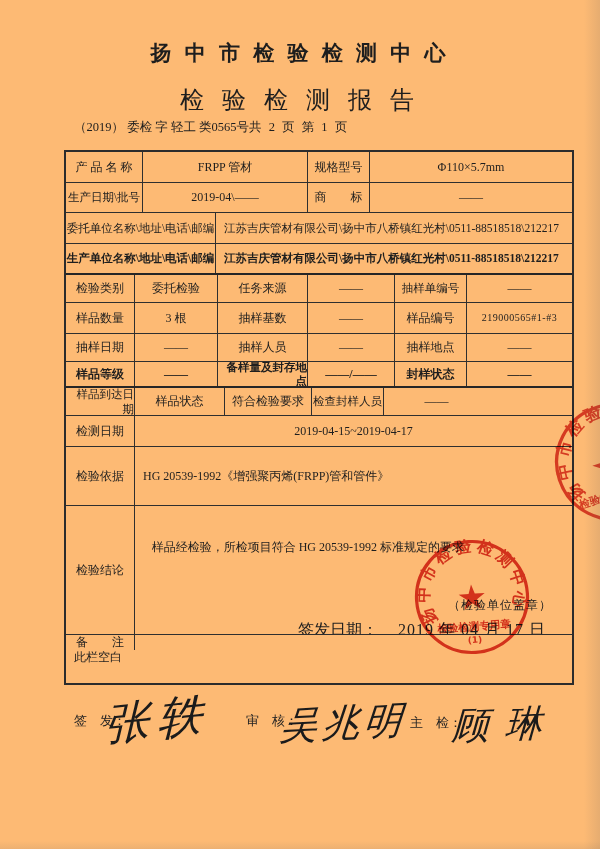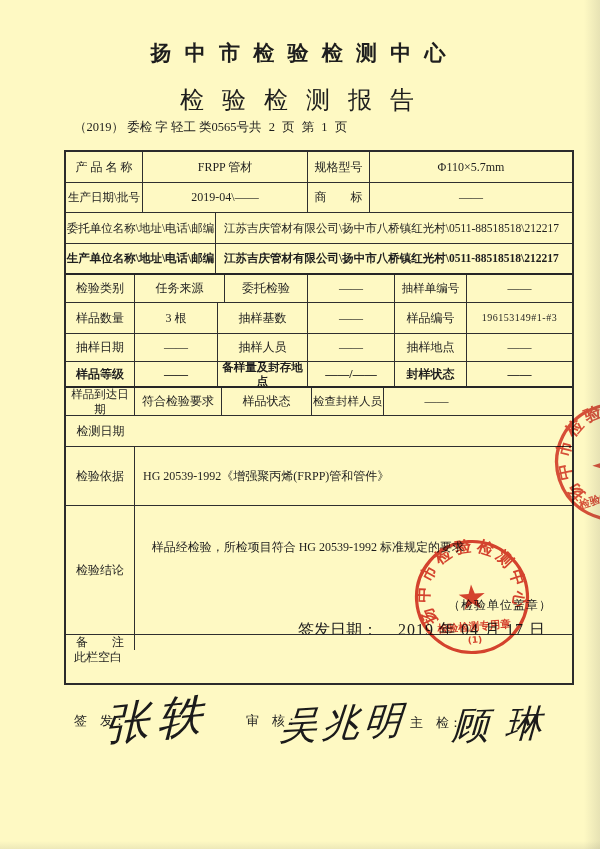--- a/index.html
+++ b/index.html
@@ -1,17 +1,17 @@
 <!DOCTYPE html>
 <html><head>
 <meta charset="utf-8">
 <style>
   html,body{margin:0;padding:0;}
   .page{
-    position:relative;width:600px;height:849px;background:#fef9c3;
+    position:relative;width:600px;height:849px;background:#fdba74;
     overflow:hidden;font-family:"Liberation Serif","DejaVu Serif",serif;
     color:#1e1e1e;
   }
   .org-title{position:absolute;top:39px;left:0;width:600px;text-align:center;
     font-size:21px;font-weight:bold;letter-spacing:4px;white-space:nowrap;}
   .report-title{position:absolute;top:84px;left:0;width:600px;text-align:center;
     font-size:24px;font-weight:normal;letter-spacing:6px;white-space:nowrap;}
   .meta-row{position:absolute;top:119px;left:64px;width:510px;display:flex;
     justify-content:flex-start;font-size:12.5px;}
   .meta-row .l{padding-left:10px;}
@@ -20,21 +20,21 @@
   .report-table{position:absolute;left:64px;top:150px;width:510px;height:535px;
     border:2px solid #2c2c2c;box-sizing:border-box;background:transparent;}
   .tr{display:flex;border-bottom:1.5px solid #2f2f2f;box-sizing:border-box;}
   .tr.thick{border-bottom:2px solid #262626;font-weight:bold;}
   .tr:last-child{border-bottom:none;flex-direction:column;}
   .td{border-right:1.5px solid #2f2f2f;box-sizing:border-box;display:flex;
     align-items:center;justify-content:center;text-align:center;font-size:12px;
     overflow:hidden;line-height:1.25;}
   .td:last-child{border-right:none;}
   .td.left{justify-content:flex-start;text-align:center;padding-left:8px;}
-  .sm{font-size:11.5px;}
+  .sm{font-size:11.5px;text-align:right;}
   .xs{font-size:10px;letter-spacing:0.5px;}
 
   .wA1{width:77px}.wA2{width:165px}.wA3{width:62px}.wA4{width:202px}
   .wB1{width:150px}.wB2{width:356px}
   .wC1{width:69px}.wC2{width:83px}.wC3{width:90px}.wC4{width:87px}.wC5{width:72px}.wC6{width:105px}
   .wD1{width:69px}.wD2{width:437px}
 
   .concl-cell{position:relative;display:block;}
   .concl-text{position:absolute;left:9px;top:34px;width:320px;font-size:12px;text-align:right;}
   .seal-hint{position:absolute;right:20px;top:92px;font-size:12px;letter-spacing:1px;}
@@ -92,34 +92,34 @@
       <div class="td wB2 sm left">江苏吉庆管材有限公司\扬中市八桥镇红光村\0511-88518518\212217</div>
     </div>
 
     <div class="tr thick" style="height:31px">
       <div class="td wB1 sm">生产单位名称\地址\电话\邮编</div>
       <div class="td wB2 sm left">江苏吉庆管材有限公司\扬中市八桥镇红光村\0511-88518518\212217</div>
     </div>
 
     <div class="tr" style="height:28px">
       <div class="td wC1">检验类别</div>
+      <div class="td wC2">委托检验</div>
       <div class="td wC3">任务来源</div>
-      <div class="td wC2">委托检验</div>
       <div class="td wC4">——</div>
       <div class="td wC5 sm">抽样单编号</div>
       <div class="td wC6">——</div>
     </div>
 
     <div class="tr" style="height:31px">
       <div class="td wC1">样品数量</div>
       <div class="td wC2">3 根</div>
       <div class="td wC3">抽样基数</div>
       <div class="td wC4">——</div>
       <div class="td wC5">样品编号</div>
-      <div class="td wC6 xs">196153149#1-#3</div>
+      <div class="td wC6 xs">219000565#1-#3</div>
     </div>
 
     <div class="tr" style="height:28px">
       <div class="td wC1">抽样日期</div>
       <div class="td wC2">——</div>
       <div class="td wC3">抽样人员</div>
       <div class="td wC4">——</div>
       <div class="td wC5">抽样地点</div>
       <div class="td wC6">——</div>
     </div>
@@ -128,28 +128,29 @@
       <div class="td wC1">样品等级</div>
       <div class="td wC2">——</div>
       <div class="td wC3 sm">备样量及封存地点</div>
       <div class="td wC4">——/——</div>
       <div class="td wC5">封样状态</div>
       <div class="td wC6">——</div>
     </div>
 
     <div class="tr" style="height:28px">
       <div class="td wC1 sm">样品到达日期</div>
+      <div class="td wC3">样品状态</div>
       <div class="td wC4">符合检验要求</div>
-      <div class="td wC3">样品状态</div>
       <div class="td wC5 sm">检查封样人员</div>
       <div class="td wC6">——</div>
     </div>
 
     <div class="tr" style="height:31px">
       <div class="td wD1">检测日期</div>
+      <div class="td wD2">2019-04-15~2019-04-17</div>
     </div>
 
     <div class="tr" style="height:59px">
       <div class="td wD1">检验依据</div>
       <div class="td wD2 left">HG 20539-1992《增强聚丙烯(FRPP)管和管件》</div>
     </div>
 
     <div class="tr" style="height:129px">
       <div class="td wD1">检验结论</div>
       <div class="td wD2 concl-cell">

